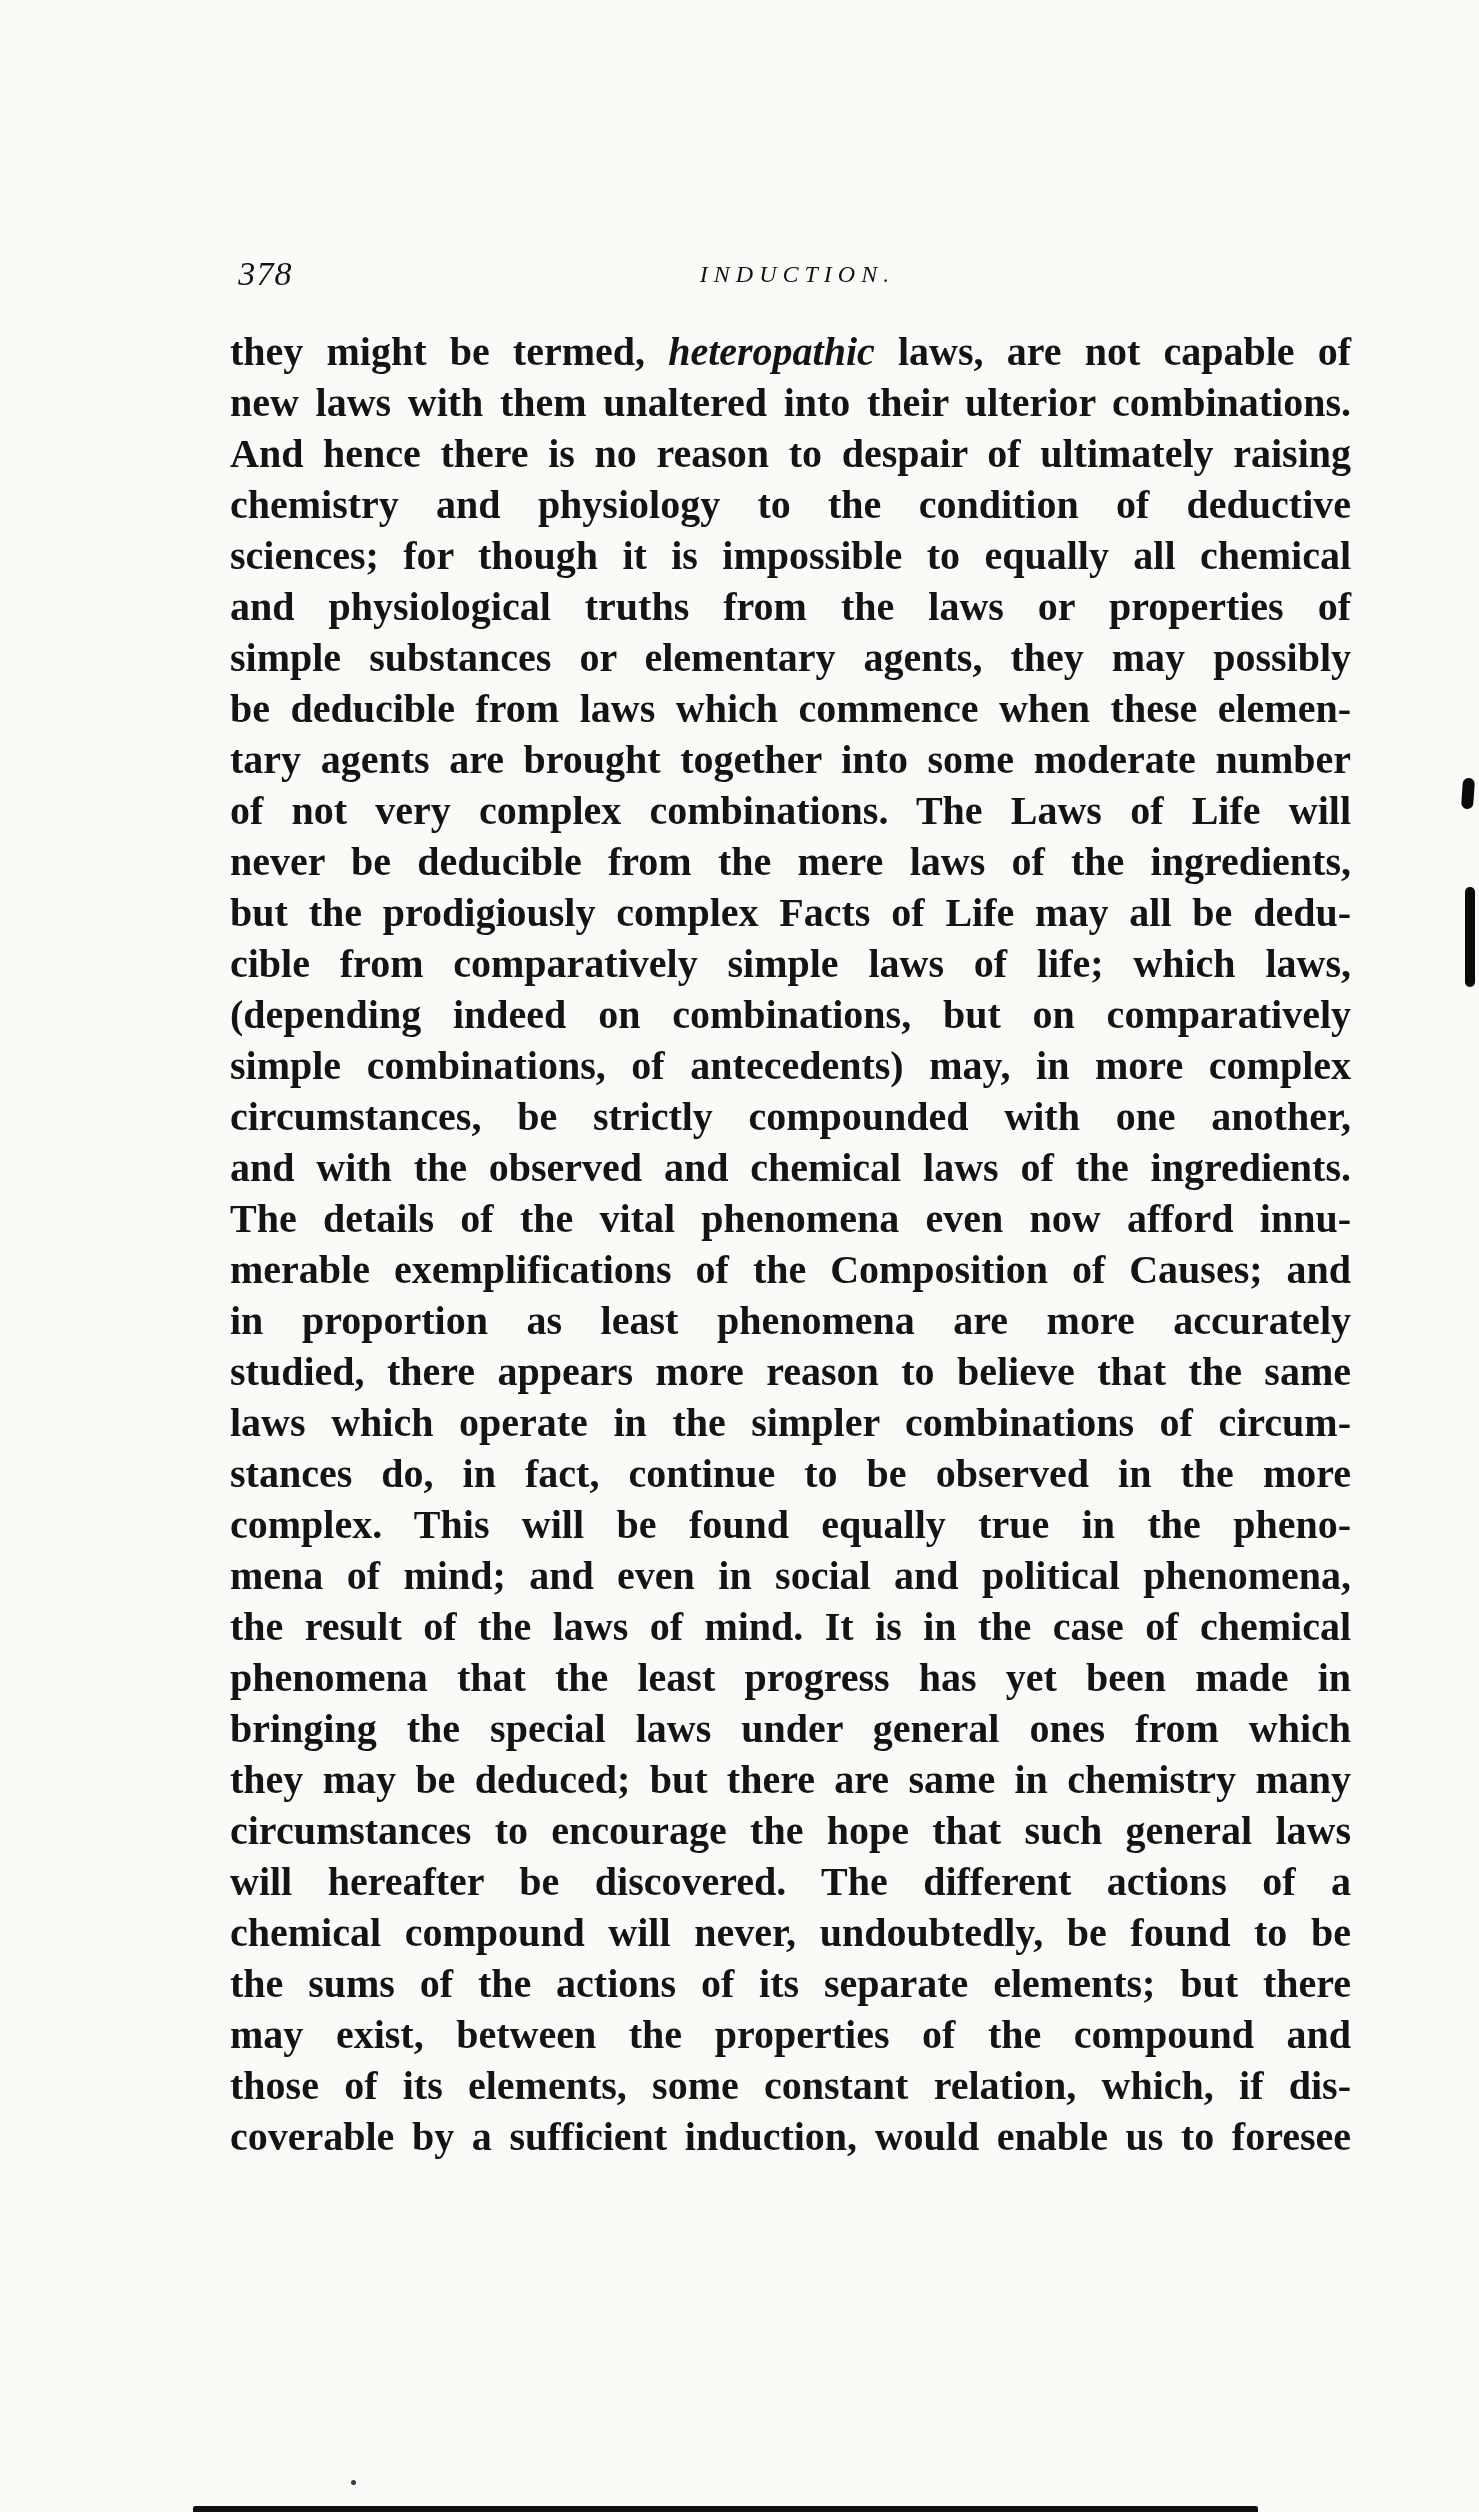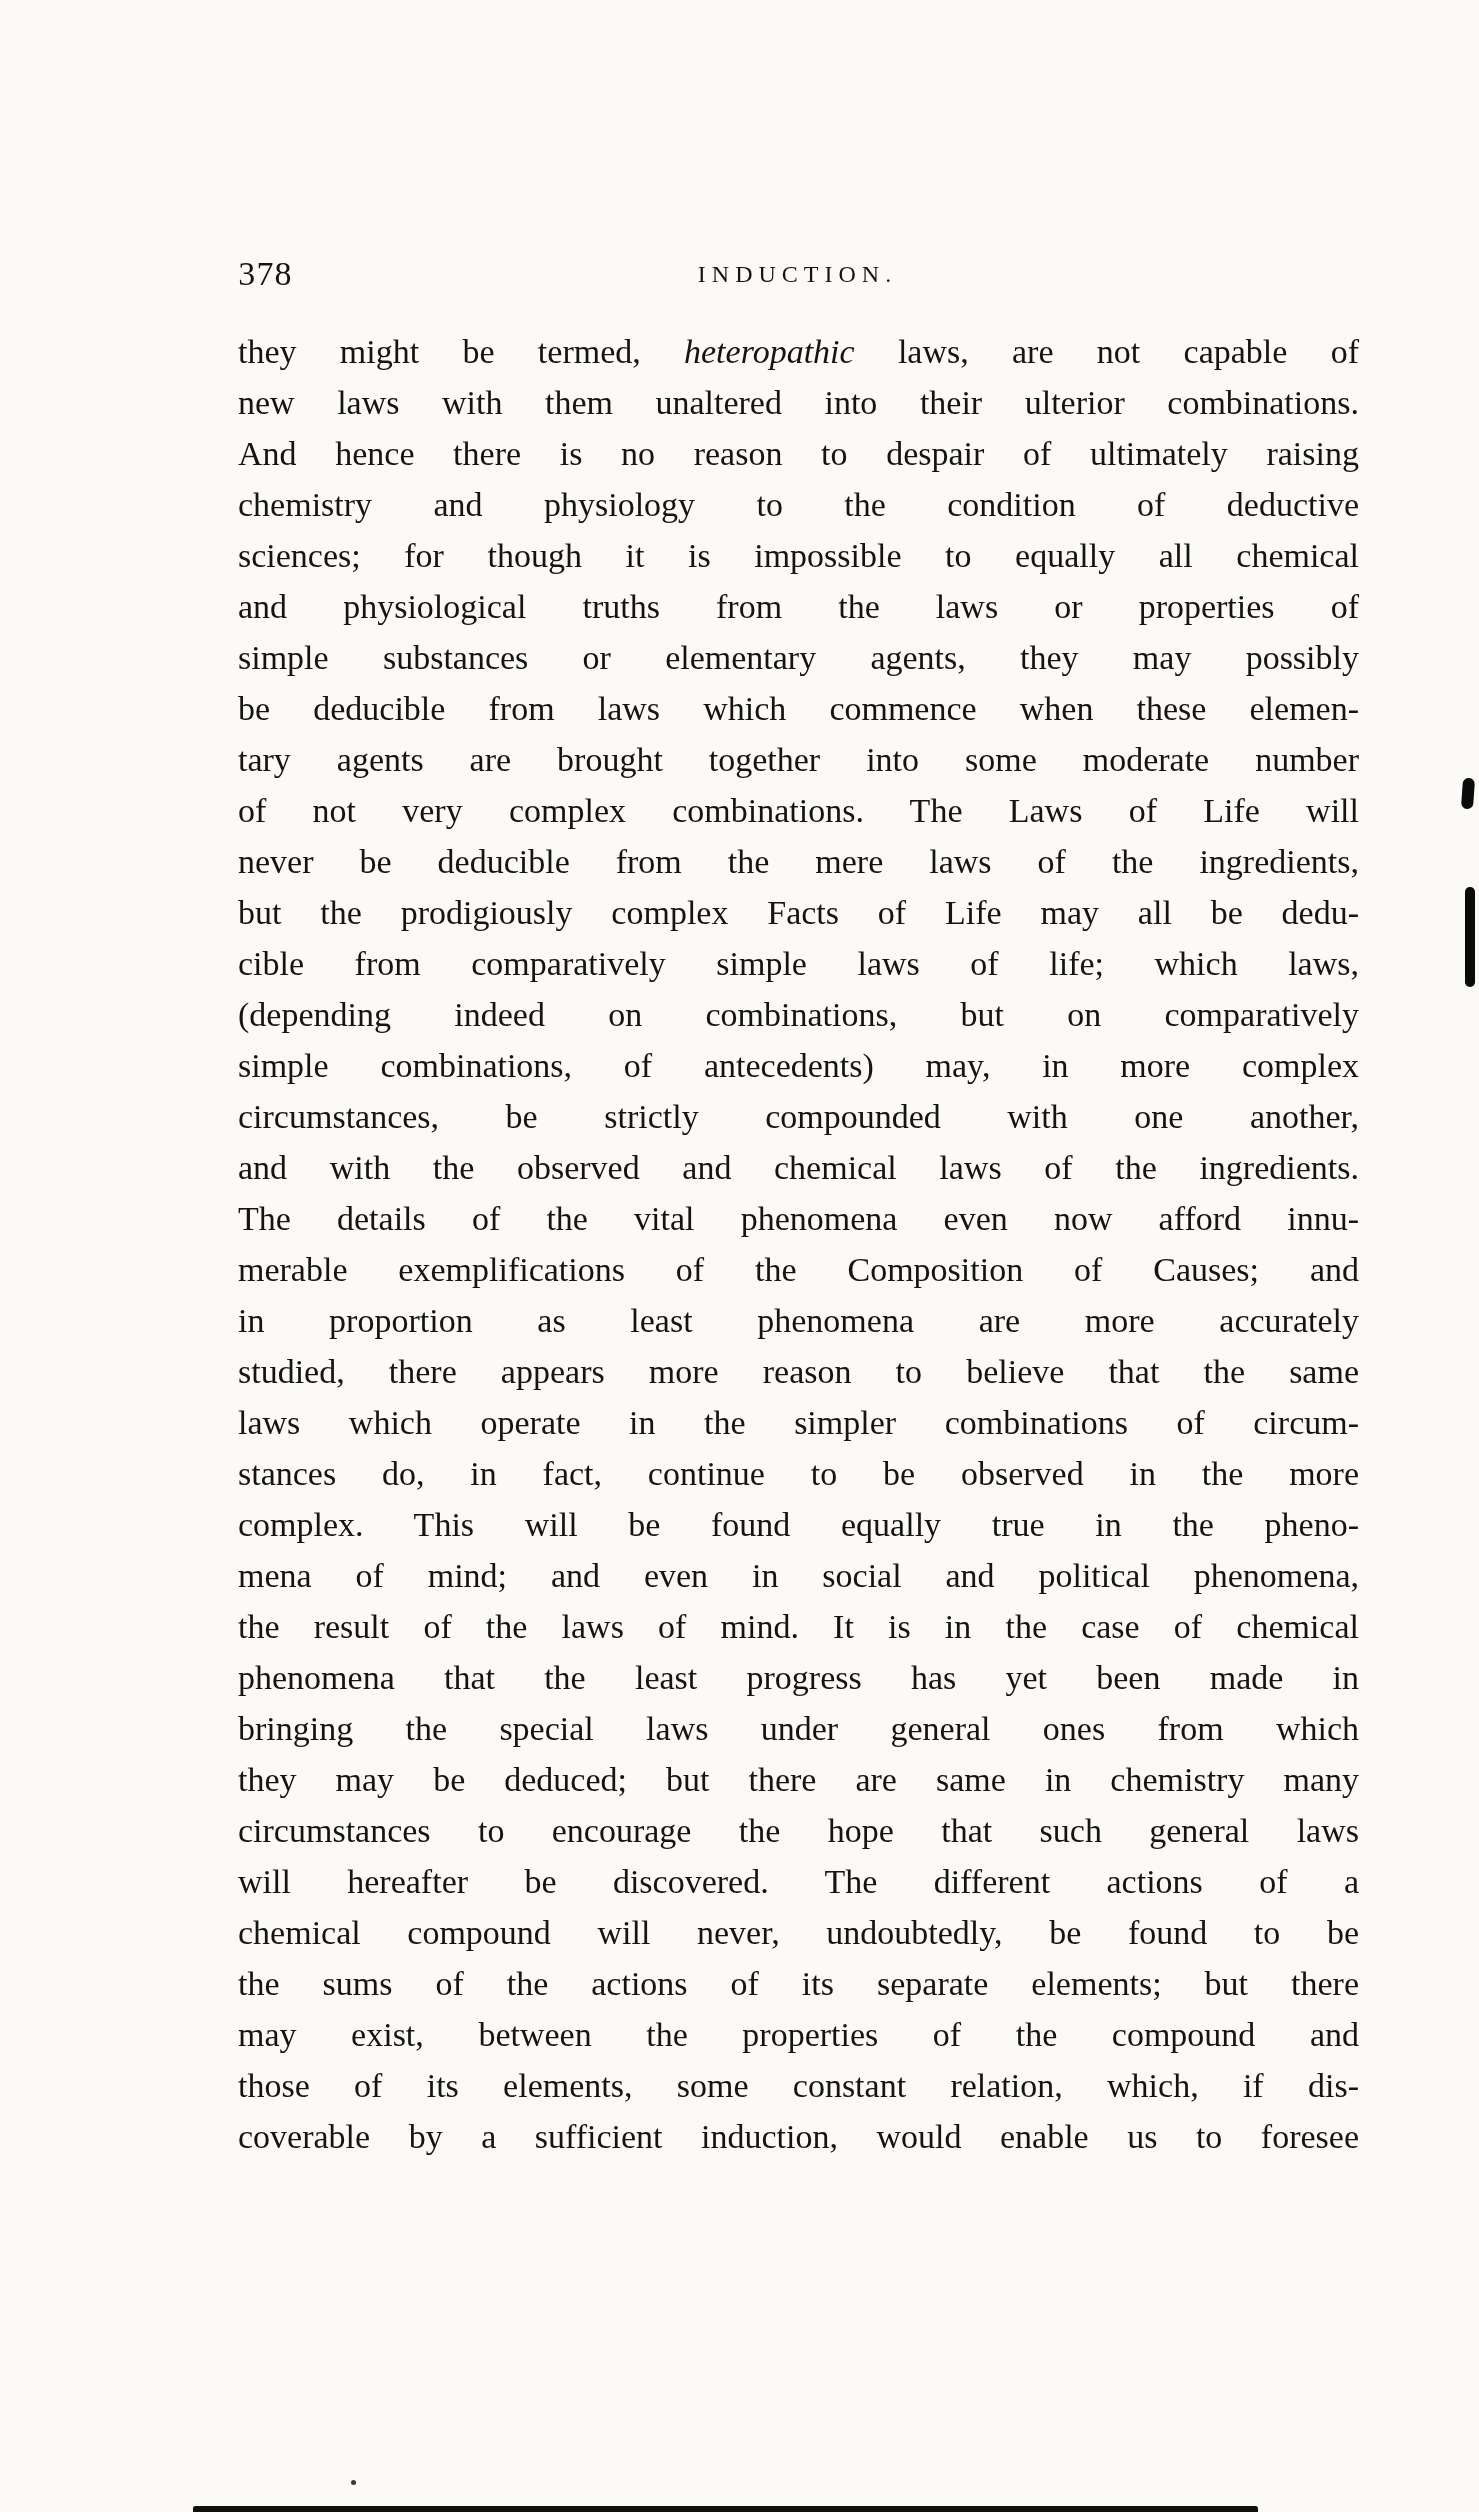--- a/index.html
+++ b/index.html
@@ -13,43 +13,45 @@
     font-family: "Liberation Serif", serif;
     overflow: hidden;
     margin: 0 auto;
   }
   .header-row {
     position: absolute;
     top: 255px;
     left: 237px;
     width: 1121px;
     height: 48px;
+    font-style: italic;
   }
   .page-number {
     position: absolute;
     left: 1.2px;
     top: 0;
     font-size: 34px;
     letter-spacing: 1.2px;
   }
   .running-title {
     position: absolute;
     left: 0;
     right: 0;
     top: 6px;
     text-align: center;
     font-size: 24px;
     letter-spacing: 6px;
   }
   .text-block {
     position: absolute;
     top: 326px;
-    left: 238px;
+    left: 230px;
     width: 1121px;
-    font-size: 34px;
+    font-size: 40px;
+    font-weight: bold;
   }
   .line {
     height: 51px;
     line-height: 51px;
     text-align: justify;
     text-align-last: justify;
   }
   .italic { font-style: italic; }
   .ink-mark {
     position: absolute;

